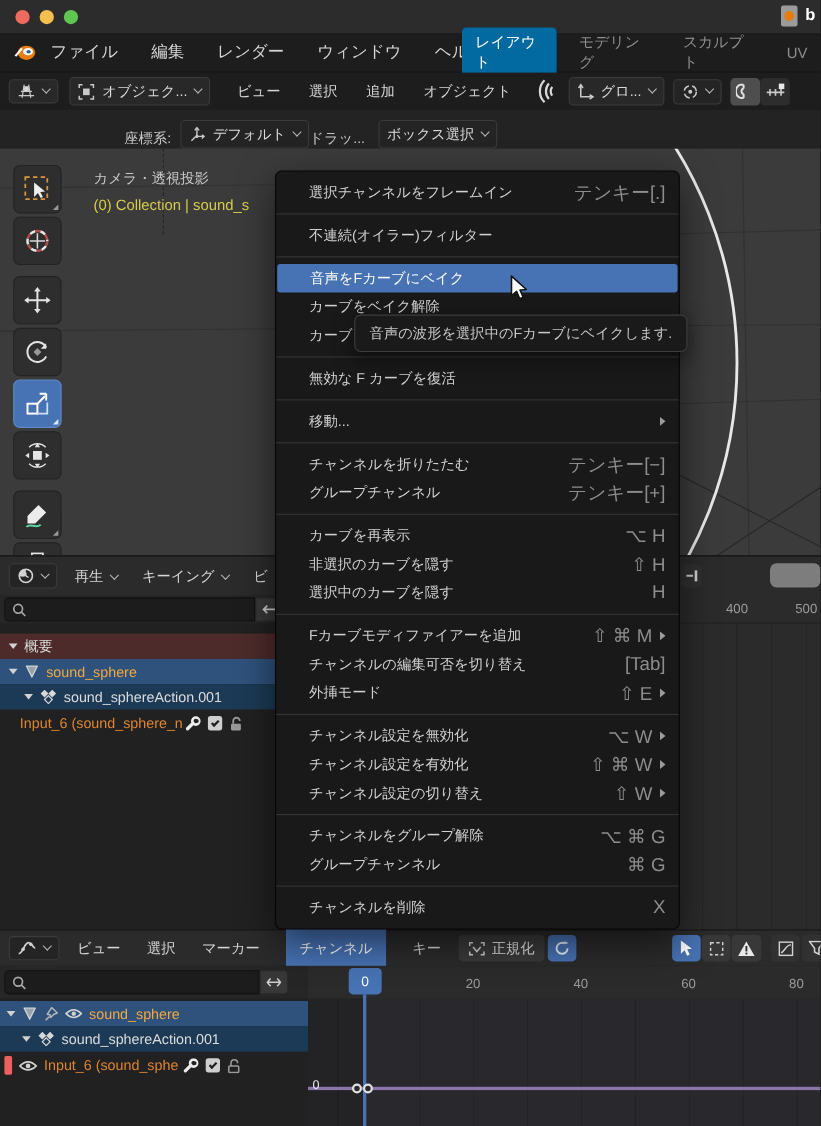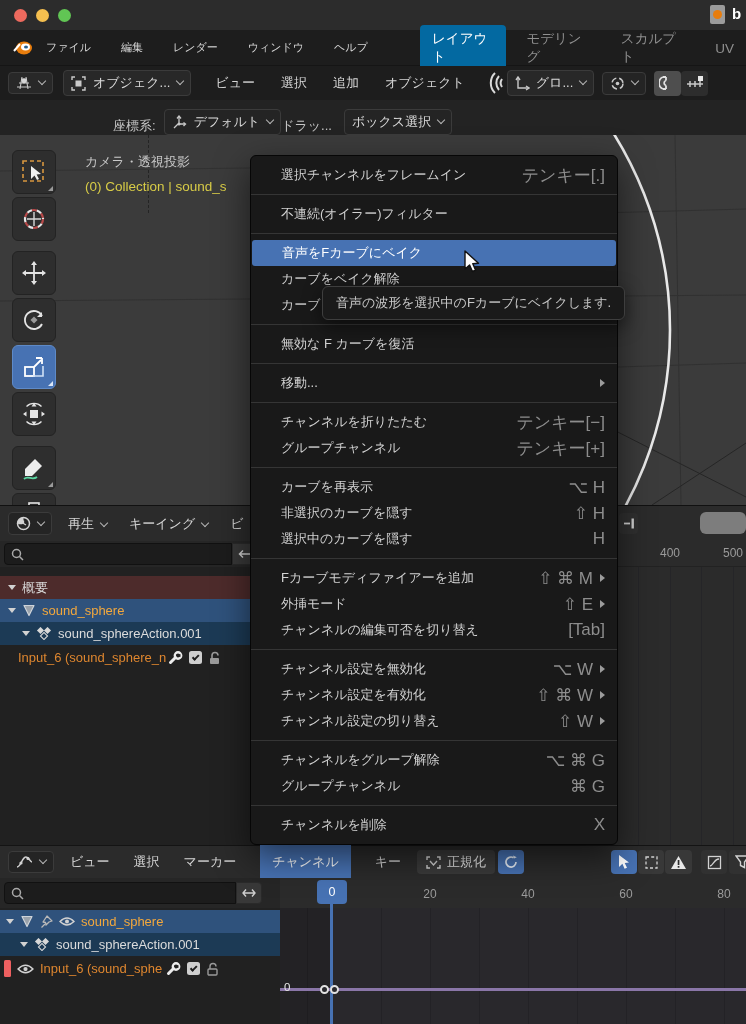--- a/index.html
+++ b/index.html
@@ -12,21 +12,21 @@
   .tl { width:13px; height:13px; border-radius:50%; position:absolute; top:9px; }
   #tl-close { left:14px; background:#ed6a5e; }
   #tl-min   { left:36px; background:#f5bf4f; }
   #tl-zoom  { left:58px; background:#61c554; }
   #doc-proxy { left:710px; top:5px; width:15px; height:19px; background:#9b9b9b; border-radius:2px; position:absolute; }
   #doc-proxy::after { content:""; position:absolute; left:3px; top:5px; width:9px; height:9px; border-radius:50%; background:#e87d0d; }
   #doc-name { left:732px; top:5px; font-weight:bold; color:#fff; font-size:15px; }
 
   
   #menubar { left:0; top:30px; width:746px; height:36px; background:#1d1d1d; border-bottom:1px solid #151515; display:flex; align-items:center; }
-  #menubar .menus { display:flex; gap:30px; margin-left:46px; font-size:11px; color:#d6d6d6; }
+  #menubar .menus { display:flex; gap:30px; margin-left:46px; font-size:15px; color:#d6d6d6; }
   .topmenu { cursor:default; }
   #workspaces { position:absolute; left:420px; top:0; height:36px; display:flex; align-items:center; gap:8px; font-size:13.5px; }
   .ws { color:#8f8f8f; padding:5px 12px; border-radius:4px; }
   .ws.active { background:#0369a1; color:#fdfdfd; }
 
   
   #vp-header { left:0; top:66px; width:746px; height:34px; background:#1d1d1d; display:flex; align-items:center; font-size:13px; }
   .pill { display:flex; align-items:center; background:#282828; border:1px solid #3b3b3b; border-radius:4px; padding:3px 7px; color:#dadada; white-space:nowrap; }
   .chev { width:6px; height:6px; border-right:1.5px solid #b5b5b5; border-bottom:1.5px solid #b5b5b5; transform:rotate(45deg); display:inline-block; margin-left:7px; position:relative; top:-2px; flex:none; }
   .hmenu { color:#d6d6d6; }
@@ -156,21 +156,21 @@
   <div style="display:flex;gap:26px;margin-left:24px">
 
   <span class="hmenu">ビュー</span>
       <span class="hmenu">選択</span>
       <span class="hmenu">追加</span>
       <span class="hmenu">オブジェクト</span>
     </div>
   <svg style="margin-left:14px" width="24" height="22" viewBox="0 0 24 22">
     <path d="M16,1 A14,14 0 0 0 16,21 M20,4 A10.5,10.5 0 0 0 20,18 M23,7 A7,7 0 0 0 23,15" stroke="#d8d8d8" stroke-width="2" fill="none"></path>
   </svg>
-  <div class="pill" style="margin-left:4px">
+  <div class="pill" style="margin-left:14px">
     <svg width="15" height="15" viewBox="0 0 15 15">
       <path d="M3,1 L3,12 L14,12" stroke="#c9c9c9" stroke-width="1.4" fill="none"></path>
       <path d="M1,4 L3,1 L5,4 M11,10 L14,12 L11,14" stroke="#c9c9c9" stroke-width="1.4" fill="none"></path>
     </svg>
     <span style="margin-left:6px">グロ...</span>
     <span class="chev"></span>
   </div>
   <div class="pill" style="margin-left:8px;background:#242424">
     <svg width="15" height="15" viewBox="0 0 15 15">
       <circle cx="7.5" cy="7.5" r="5.5" stroke="#c9c9c9" stroke-width="1.4" fill="none" stroke-dasharray="6 3"></circle>
@@ -632,31 +632,31 @@
       
     </div>
 
     <div class="mi">
       <span class="mi-label">Fカーブモディファイアーを追加</span>
       <span class="mi-short">⇧ ⌘ M</span>
       <span class="mi-sub"></span>
     </div>
 
     <div class="mi">
+      <span class="mi-label">チャンネルの編集可否を切り替え</span>
+      <span class="mi-short">[Tab]</span>
+
+    </div>
+
+    <div class="mi">
       <span class="mi-label">外挿モード</span>
       <span class="mi-short">⇧ E</span>
       <span class="mi-sub"></span>
     </div>
 
-    <div class="mi">
-      <span class="mi-label">チャンネルの編集可否を切り替え</span>
-      <span class="mi-short">[Tab]</span>
-
-    </div>
-
     <div class="mi sep">
       
       
       
     </div>
 
     <div class="mi">
       <span class="mi-label">チャンネル設定を無効化</span>
       <span class="mi-short">⌥ W</span>
       <span class="mi-sub"></span>

